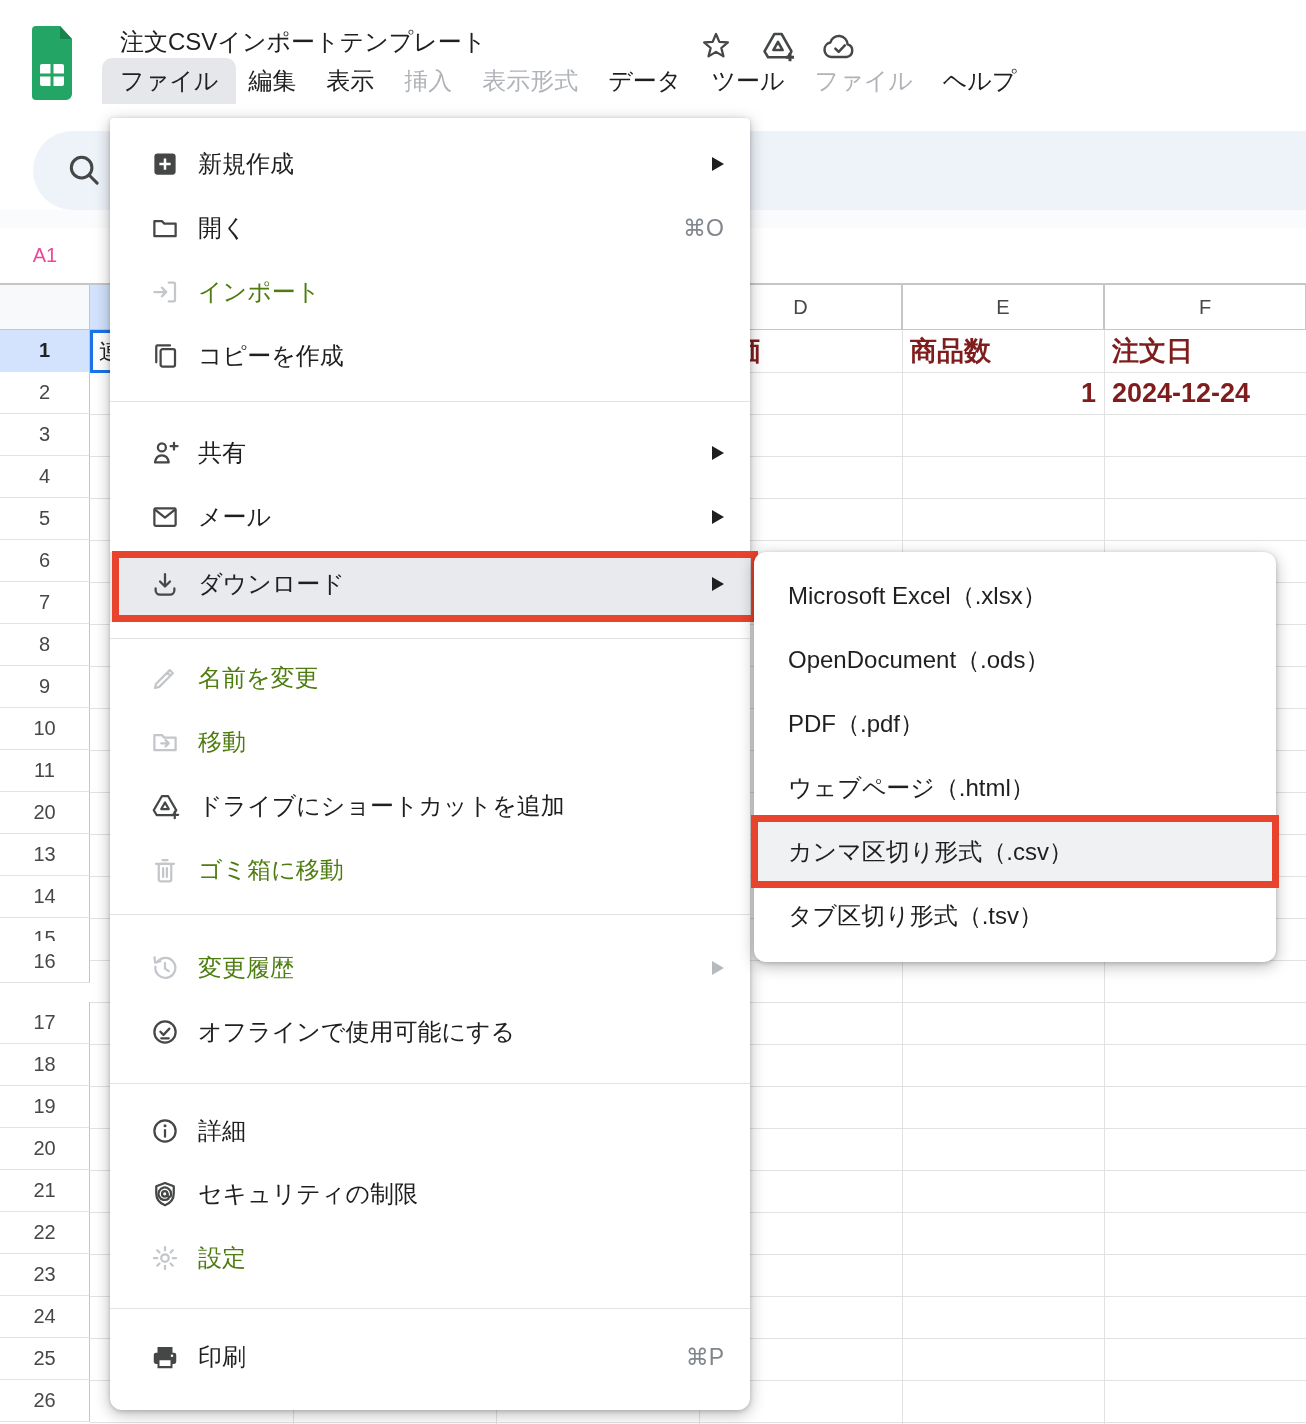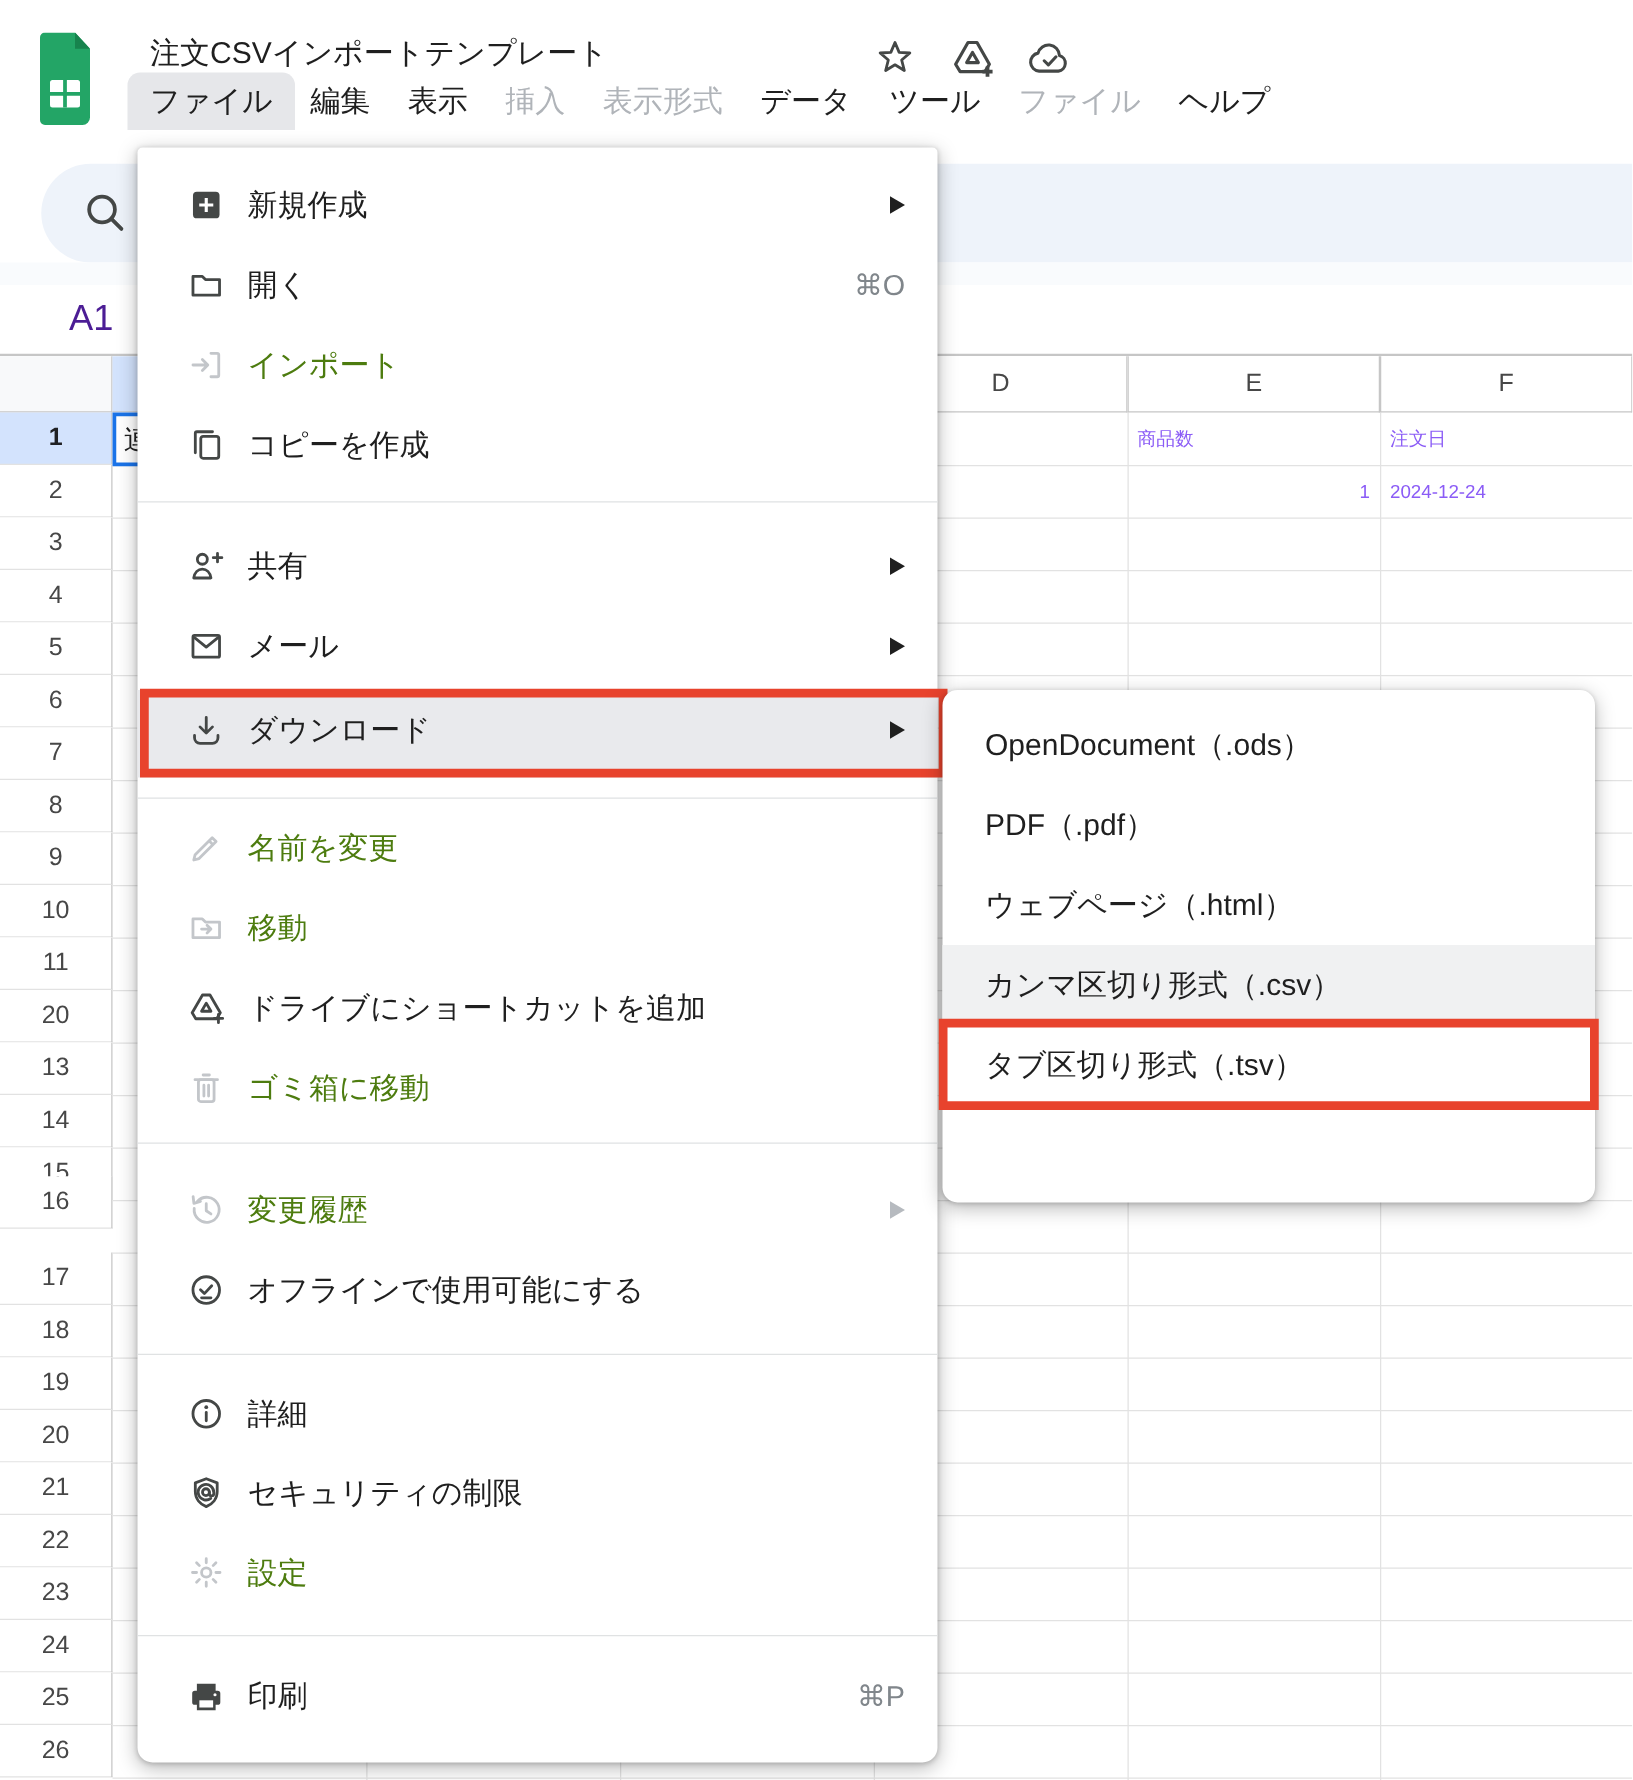--- a/index.html
+++ b/index.html
@@ -10,33 +10,33 @@
   #title{position:absolute;left:120px;top:26px;font-size:24px;color:#1f1f1f;white-space:nowrap;}
   .tbar-ic{position:absolute;top:30px;width:34px;height:34px;color:#444746;}
   #menubar{position:absolute;left:118px;top:60px;height:42px;display:flex;align-items:center;gap:26px;font-size:24px;}
   .mb-item{white-space:nowrap;padding:5px 2px;color:#1f1f1f;}
   .mb-item.disabled{color:#b0b4b9;}
   .mb-item.active{background:#e6e7ea;border-radius:10px 10px 0 0;padding:7px 18px;margin:0 -16px;}
   
   #toolbar{position:absolute;left:33px;top:131px;width:1273px;height:79px;background:#eef3fa;border-radius:42px 0 0 42px;}
   #substrip{position:absolute;left:0;top:210px;width:1306px;height:18px;background:#f9fbfd;}
   #formularow{position:absolute;left:0;top:228px;width:1306px;height:55px;background:#fff;border-bottom:2px solid #c6c6c6;}
-  #namebox{position:absolute;left:0;top:228px;width:90px;height:55px;display:flex;align-items:center;justify-content:center;font-size:29px;color:#4c1d95;padding-left:28px;}
+  #namebox{position:absolute;left:0;top:228px;width:90px;height:55px;display:flex;align-items:center;justify-content:center;font-size:20px;color:#ec4899;}
   
   #grid{position:absolute;left:0;top:285px;width:1306px;height:1139px;background:#fff;}
   .colhead{position:absolute;top:0;height:45px;background:#fff;border:1px solid #c6c6c6;border-top:none;
            display:flex;align-items:center;justify-content:center;font-size:20px;color:#474747;box-sizing:border-box;}
   #cornerbox{position:absolute;left:0;top:0;width:90px;height:45px;background:#f8f9fa;border-right:1px solid #c6c6c6;border-bottom:1px solid #c6c6c6;box-sizing:border-box;}
   #aheadsliver{position:absolute;left:90px;top:0;width:203px;height:45px;background:#d3e3fd;border-bottom:1px solid #c6c6c6;box-sizing:border-box;}
   .rowhead{position:absolute;left:0;width:90px;height:42px;background:#fff;border-right:1px solid #c6c6c6;border-bottom:1px solid #e2e2e2;
            box-sizing:border-box;display:flex;align-items:center;justify-content:center;font-size:20px;color:#474747;}
   .rowhead.sel{background:#d3e3fd;color:#202124;font-weight:700;}
   .gl-h{position:absolute;left:90px;width:1216px;height:1px;background:#e2e2e2;}
   .gl-v{position:absolute;top:45px;width:1px;height:1094px;background:#e2e2e2;}
-  .cell{position:absolute;height:42px;display:flex;align-items:center;font-size:15px;color:#8b5cf6;white-space:nowrap;}
+  .cell{position:absolute;height:42px;display:flex;align-items:center;font-size:27px;color:#7f1d1d;white-space:nowrap;font-weight:bold;}
   #selcell{position:absolute;left:90px;top:45px;width:204px;height:43px;border:3px solid #1a73e8;box-sizing:border-box;
            background:#fff;display:flex;align-items:center;padding-left:6px;font-size:23px;overflow:hidden;}
   
   #filemenu{position:absolute;left:110px;top:118px;width:640px;height:1292px;background:#fff;z-index:10;
             border-radius:4px 4px 12px 12px;box-shadow:0 4px 16px rgba(0,0,0,.28),0 1px 4px rgba(0,0,0,.18);}
   .menurow{position:absolute;left:0;width:640px;height:64px;display:flex;align-items:center;padding:0 26px 0 40px;box-sizing:border-box;}
   .menurow .mi{width:30px;height:30px;flex:0 0 30px;color:#444746;margin-right:18px;}
   .menurow .lbl{font-size:24px;color:#1f1f1f;flex:1;white-space:nowrap;}
   .menurow.disabled .lbl{color:#4d7c0f;}
   .menurow.disabled .mi{color:#c3c6ca;}
@@ -323,20 +323,21 @@
     <div id="mdivs">
         <div class="mdiv" style="top: 283px;"></div>
         <div class="mdiv" style="top: 520px;"></div>
         <div class="mdiv" style="top: 796px;"></div>
         <div class="mdiv" style="top: 965px;"></div>
         <div class="mdiv" style="top: 1190px;"></div>
       </div>
   </div>
 
   <div id="submenu">
+      <div class="subrow">Microsoft Excel（.xlsx）</div>
       <div class="subrow">OpenDocument（.ods）</div>
       <div class="subrow">PDF（.pdf）</div>
       <div class="subrow">ウェブページ（.html）</div>
       <div class="subrow hl">カンマ区切り形式（.csv）</div>
       <div class="subrow">タブ区切り形式（.tsv）</div>
     </div>
 
   <div id="redbox1" class="redbox"></div>
   <div id="redbox2" class="redbox"></div>
 </div>

